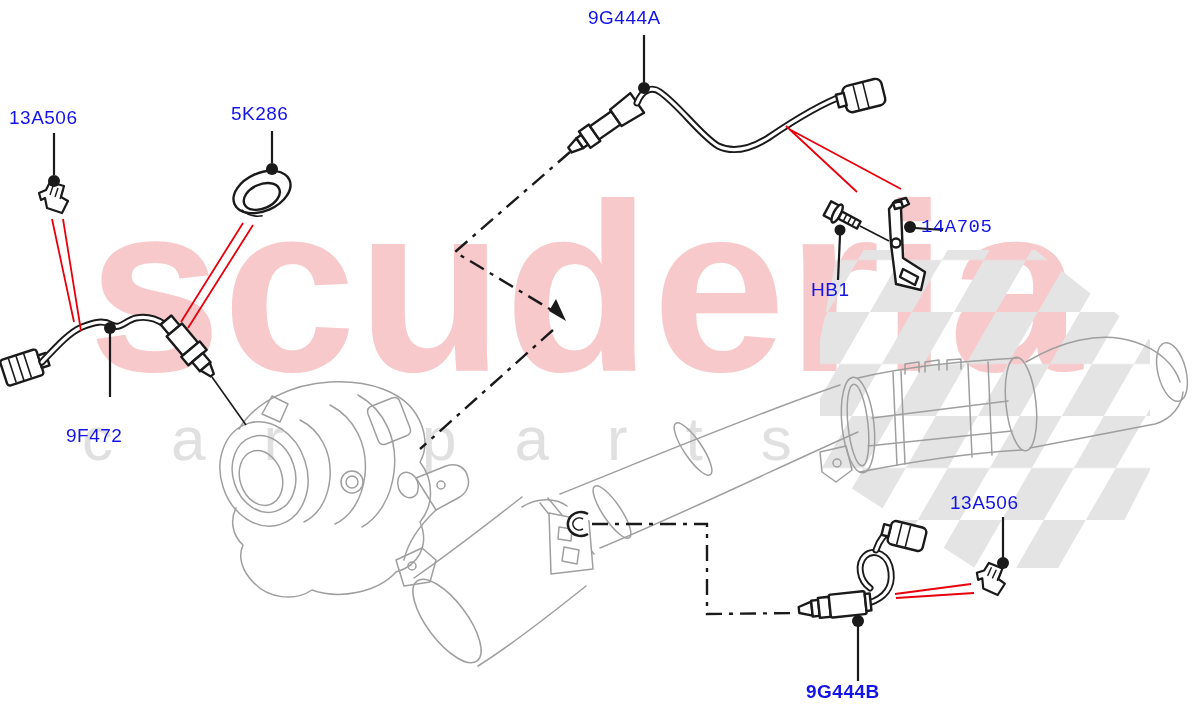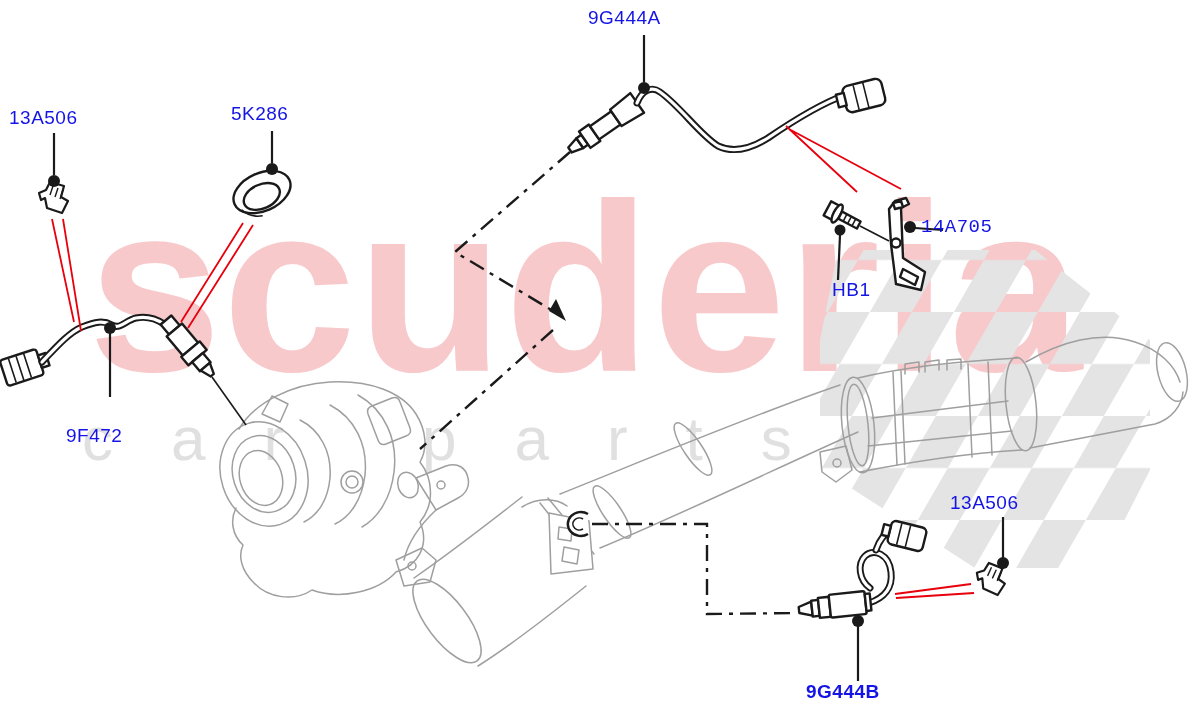--- a/index.html
+++ b/index.html
@@ -13,21 +13,21 @@
           letter-spacing:58px;white-space:nowrap;user-select:none;}
   .wm-tag.first{left:82px;}
   .wm-tag.second{left:422px;}
   
   .plabel{position:absolute;font-size:19px;line-height:1;letter-spacing:0.5px;
           color:var(--c-label,#1414e6);white-space:nowrap;cursor:pointer;}
   .l-13a506-left{left:9px;top:108px;}
   .l-5k286{left:231px;top:104px;}
   .l-9g444a{left:588px;top:8px;}
   .l-14a705{left:921px;top:218px;font-family:Liberation Mono, monospace;}
-  .l-hb1{left:811px;top:280px;margin-left:21px;}
+  .l-hb1{left:811px;top:280px;}
   .l-9f472{left:66px;top:398px;margin-top:28px;}
   .l-13a506-right{left:950px;top:493px;}
   .l-9g444b{left:806px;top:682px;font-weight:bold;}
   svg{position:absolute;left:0;top:0;}
   .art{stroke:var(--c-art,#9f9f9f);stroke-width:1.5;fill:none;stroke-linecap:round;stroke-linejoin:round;}
   .artf{stroke:var(--c-art,#9f9f9f);stroke-width:1.5;fill:#fff;stroke-linejoin:round;}
   .blkf{stroke:var(--c-line,#1a1a1a);stroke-width:2.4;fill:#fff;stroke-linejoin:round;}
   .cable{stroke:var(--c-line,#1a1a1a);stroke-width:7;fill:none;stroke-linecap:round;}
   .cablecore{stroke:#fff;stroke-width:3.2;fill:none;stroke-linecap:round;}
   .leader{stroke:var(--c-line,#1a1a1a);stroke-width:2.2;fill:none;}

